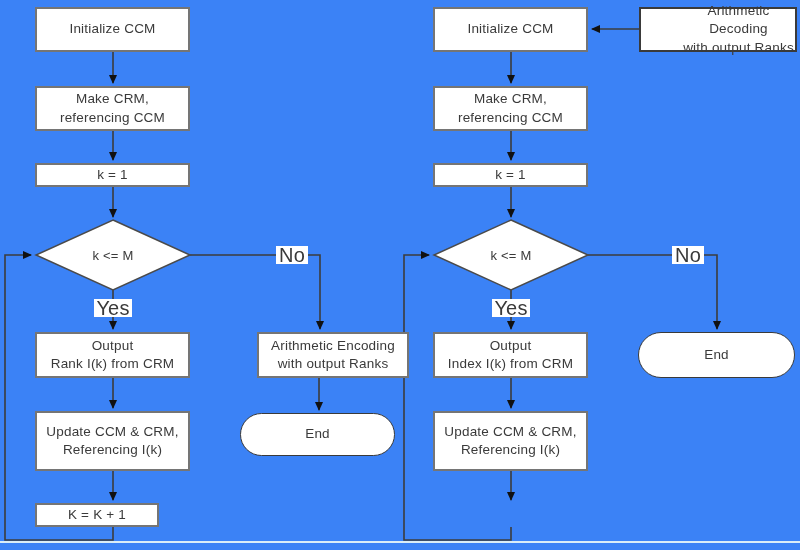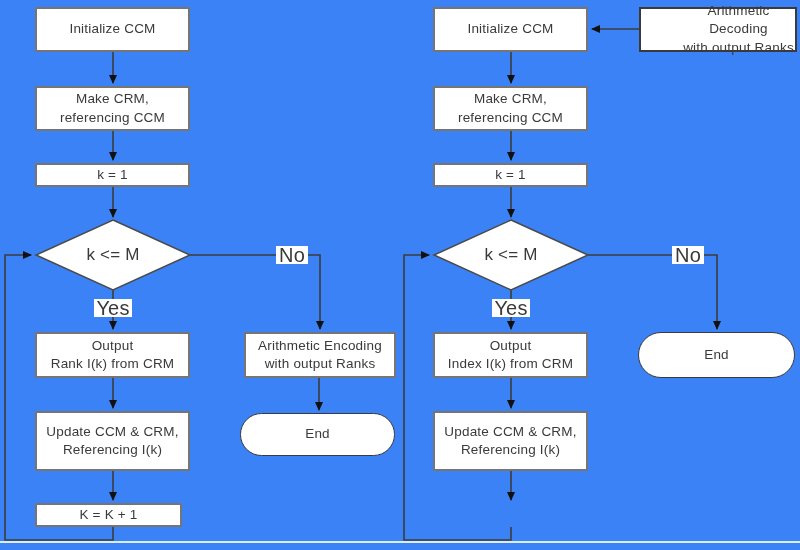--- a/index.html
+++ b/index.html
@@ -41,21 +41,21 @@
     border: 1.5px solid #3a3a3a;
     border-radius: 24px;
   }
 
   .decision-label {
     position: absolute;
     display: flex;
     align-items: center;
     justify-content: center;
     color: #3a3a3a;
-    font-size: 17px;
+    font-size: 13px;
     letter-spacing: 0.2px;
     text-align: right;
   }
 
   .edge-label {
     position: absolute;
     display: flex;
     align-items: center;
     justify-content: center;
     background: #ffffff;
@@ -125,23 +125,23 @@
   <div class="edge-label" style="left:94px; top:299px; width:38px; height:18px;">Yes</div>
 
   <div class="edge-label" style="left:276px; top:246px; width:32px; height:18px;">No</div>
 
   <div class="node" style="left:35px; top:332px; width:155px; height:46px;">Output
 Rank I(k) from CRM</div>
 
   <div class="node" style="left:35px; top:411px; width:155px; height:60px;">Update CCM &amp; CRM,
 Referencing I(k)</div>
 
-  <div class="node" style="left:35px; top:503px; width:147px; height:24px;">K = K + 1</div>
+  <div class="node" style="left:35px; top:503px; width:124px; height:24px;">K = K + 1</div>
 
-  <div class="node" style="left:244px; top:332px; width:152px; height:46px;">Arithmetic Encoding
+  <div class="node" style="left:257px; top:332px; width:152px; height:46px;">Arithmetic Encoding
 with output Ranks</div>
 
   <div class="node stadium" style="left:240px; top:413px; width:155px; height:43px;">End</div>
 
   <div class="node" style="left:433px; top:7px; width:155px; height:45px;">Initialize CCM</div>
 
   <div class="node dark-border" style="left:639px; top:7px; width:158px; height:45px;padding-left:41px;">Arithmetic Decoding
 with output Ranks</div>
 
   <div class="node" style="left:433px; top:86px; width:155px; height:45px;">Make CRM,

